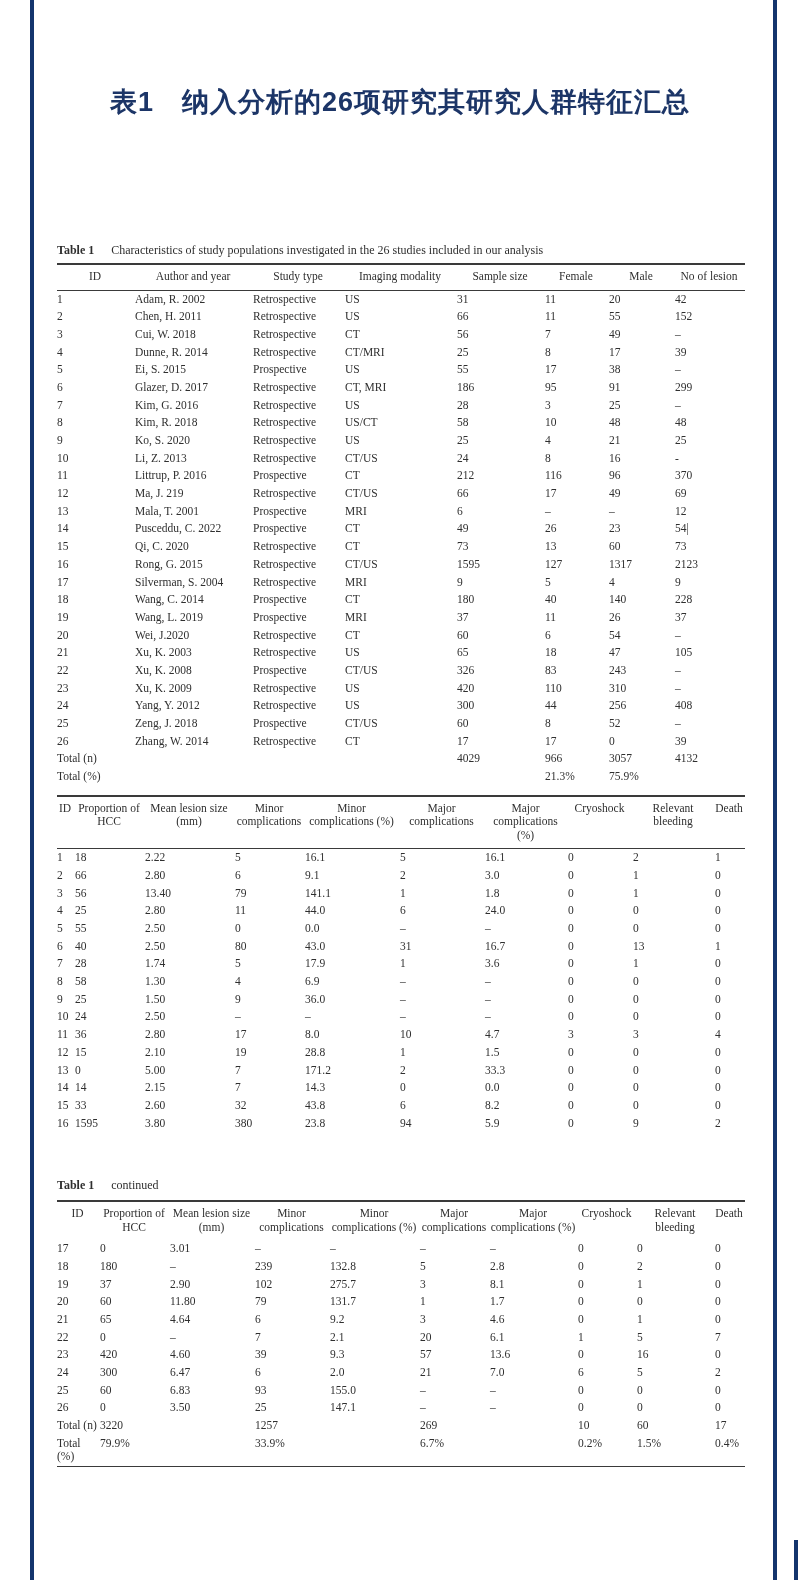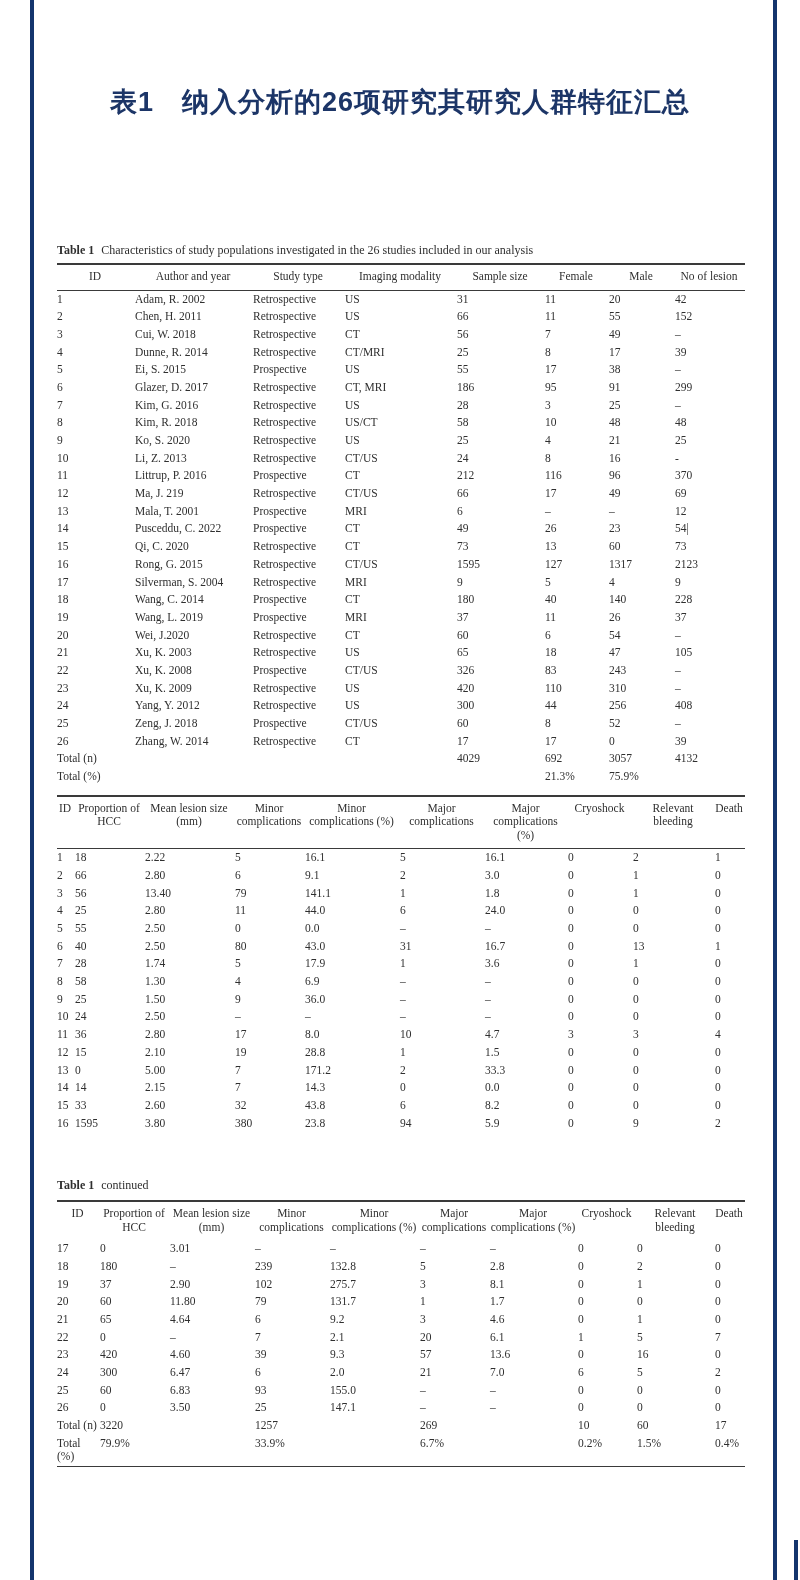--- a/index.html
+++ b/index.html
@@ -33,21 +33,21 @@
     color: #1c3567;
   }
   .scan {
     position: absolute;
     left: 57px;
     top: 243px;
     width: 688px;
     color: #2f2f2f;
   }
   .caption { font-size: 12px; line-height: 14px; margin-bottom: 6px; }
-  .caption b { margin-right: 7px; }
+  .caption b { margin-right: 17px; }
   .caption.continued { margin-top: 46px; margin-bottom: 8px; }
 
   table.jt {
     width: 100%;
     border-collapse: collapse;
     table-layout: fixed;
     font-size: 11.5px;
   }
   table.jt th {
     text-align: center;
@@ -384,21 +384,21 @@
             <td>17</td>
             <td>0</td>
             <td>39</td>
           </tr>
           <tr>
             <td>Total (n)</td>
             <td></td>
             <td></td>
             <td></td>
             <td>4029</td>
-            <td>692</td>
+            <td>966</td>
             <td>3057</td>
             <td>4132</td>
           </tr>
           <tr>
             <td>Total (%)</td>
             <td></td>
             <td></td>
             <td></td>
             <td></td>
             <td>21.3%</td>

